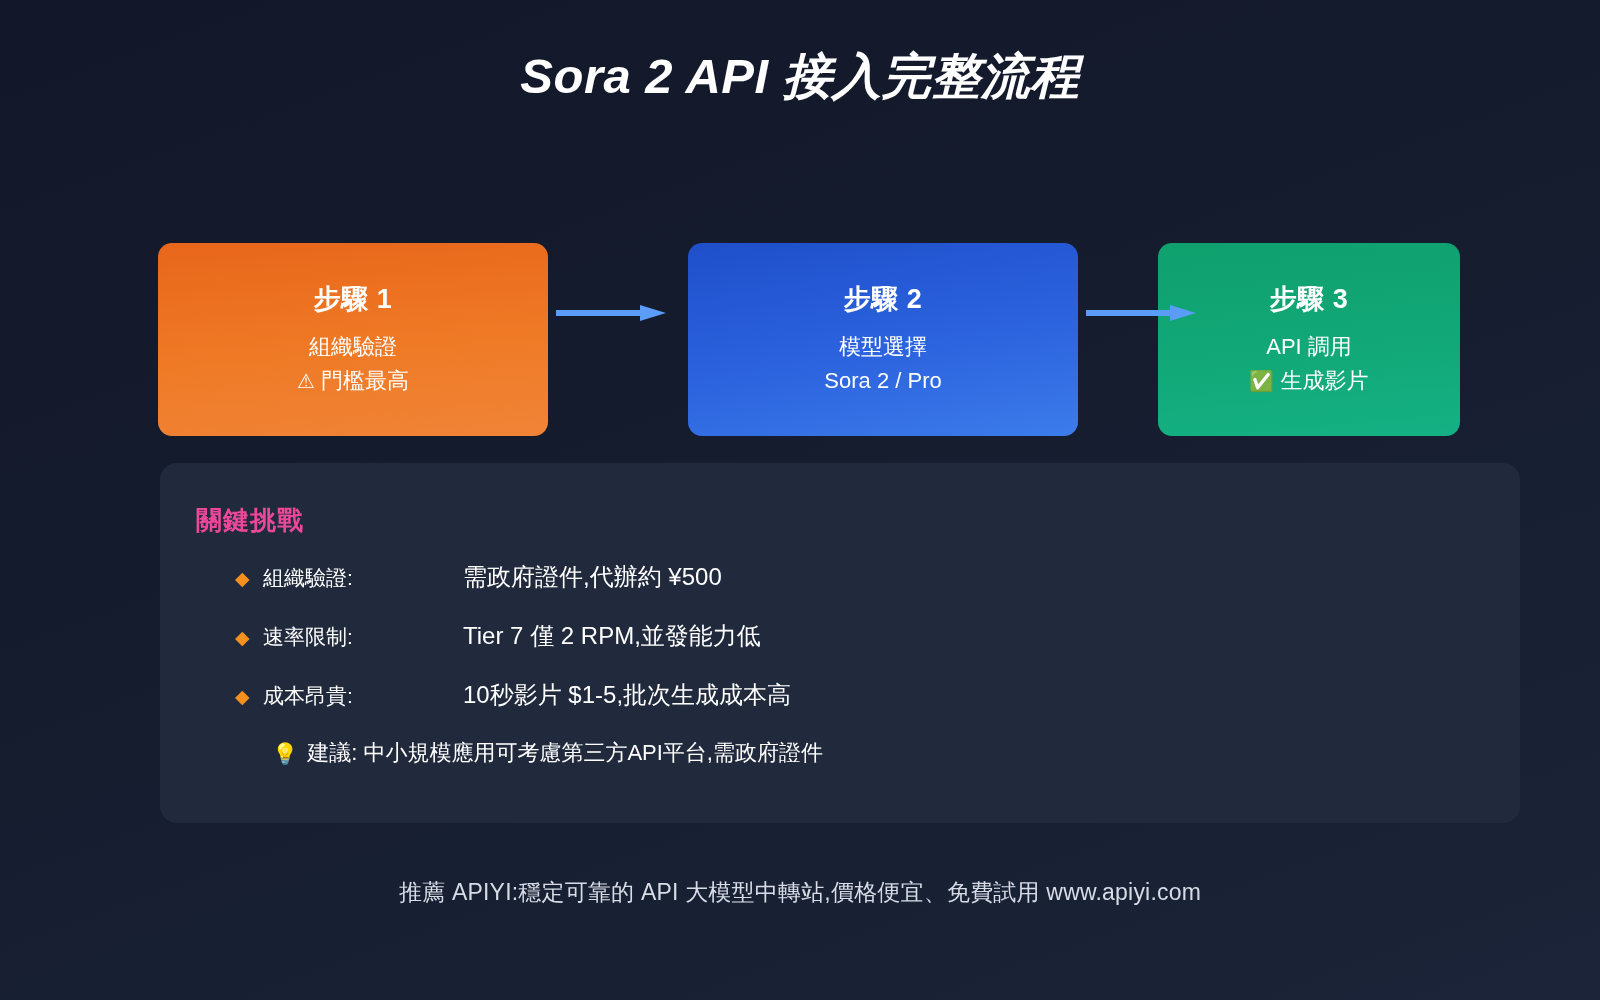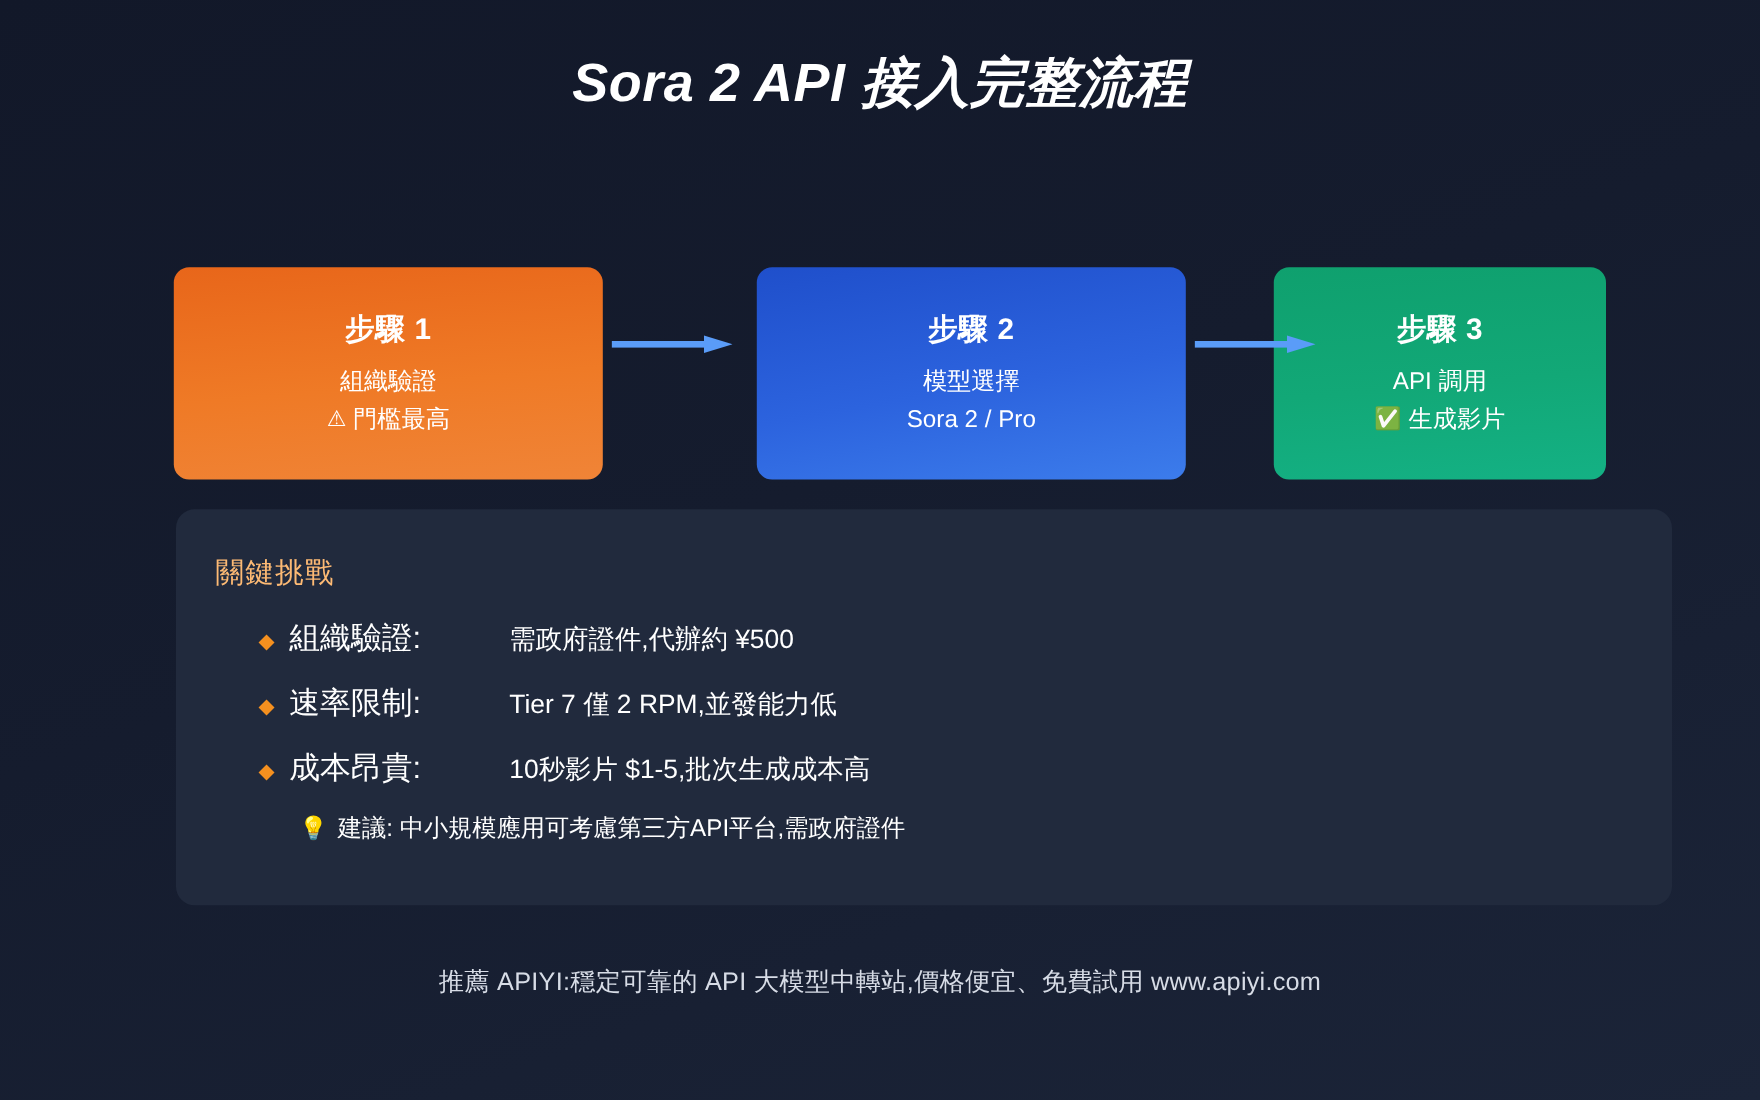--- a/index.html
+++ b/index.html
@@ -109,22 +109,22 @@
     height: 360px;
     background: #212a3d;
     border-radius: 17px;
   }
 
   .panel-title {
     position: absolute;
     left: 36px;
     top: 40px;
     font-size: 26px;
-    font-weight: normal;
-    color: #fdba74;
+    font-weight: bold;
+    color: #ec4899;
     letter-spacing: 1px;
   }
 
   .challenge-list {
     position: absolute;
     left: 75px;
     top: 98px;
     width: 1250px;
   }
 
@@ -137,21 +137,21 @@
   .bullet {
     width: 28px;
     flex: 0 0 28px;
     color: #f5901f;
     font-size: 19px;
     line-height: 1;
   }
 
   .challenge-label {
     flex: 0 0 200px;
-    font-size: 28px;
+    font-size: 21px;
     color: #ffffff;
     white-space: nowrap;
   }
 
   .challenge-value {
     font-size: 24px;
     color: #ffffff;
     white-space: nowrap;
   }
 

